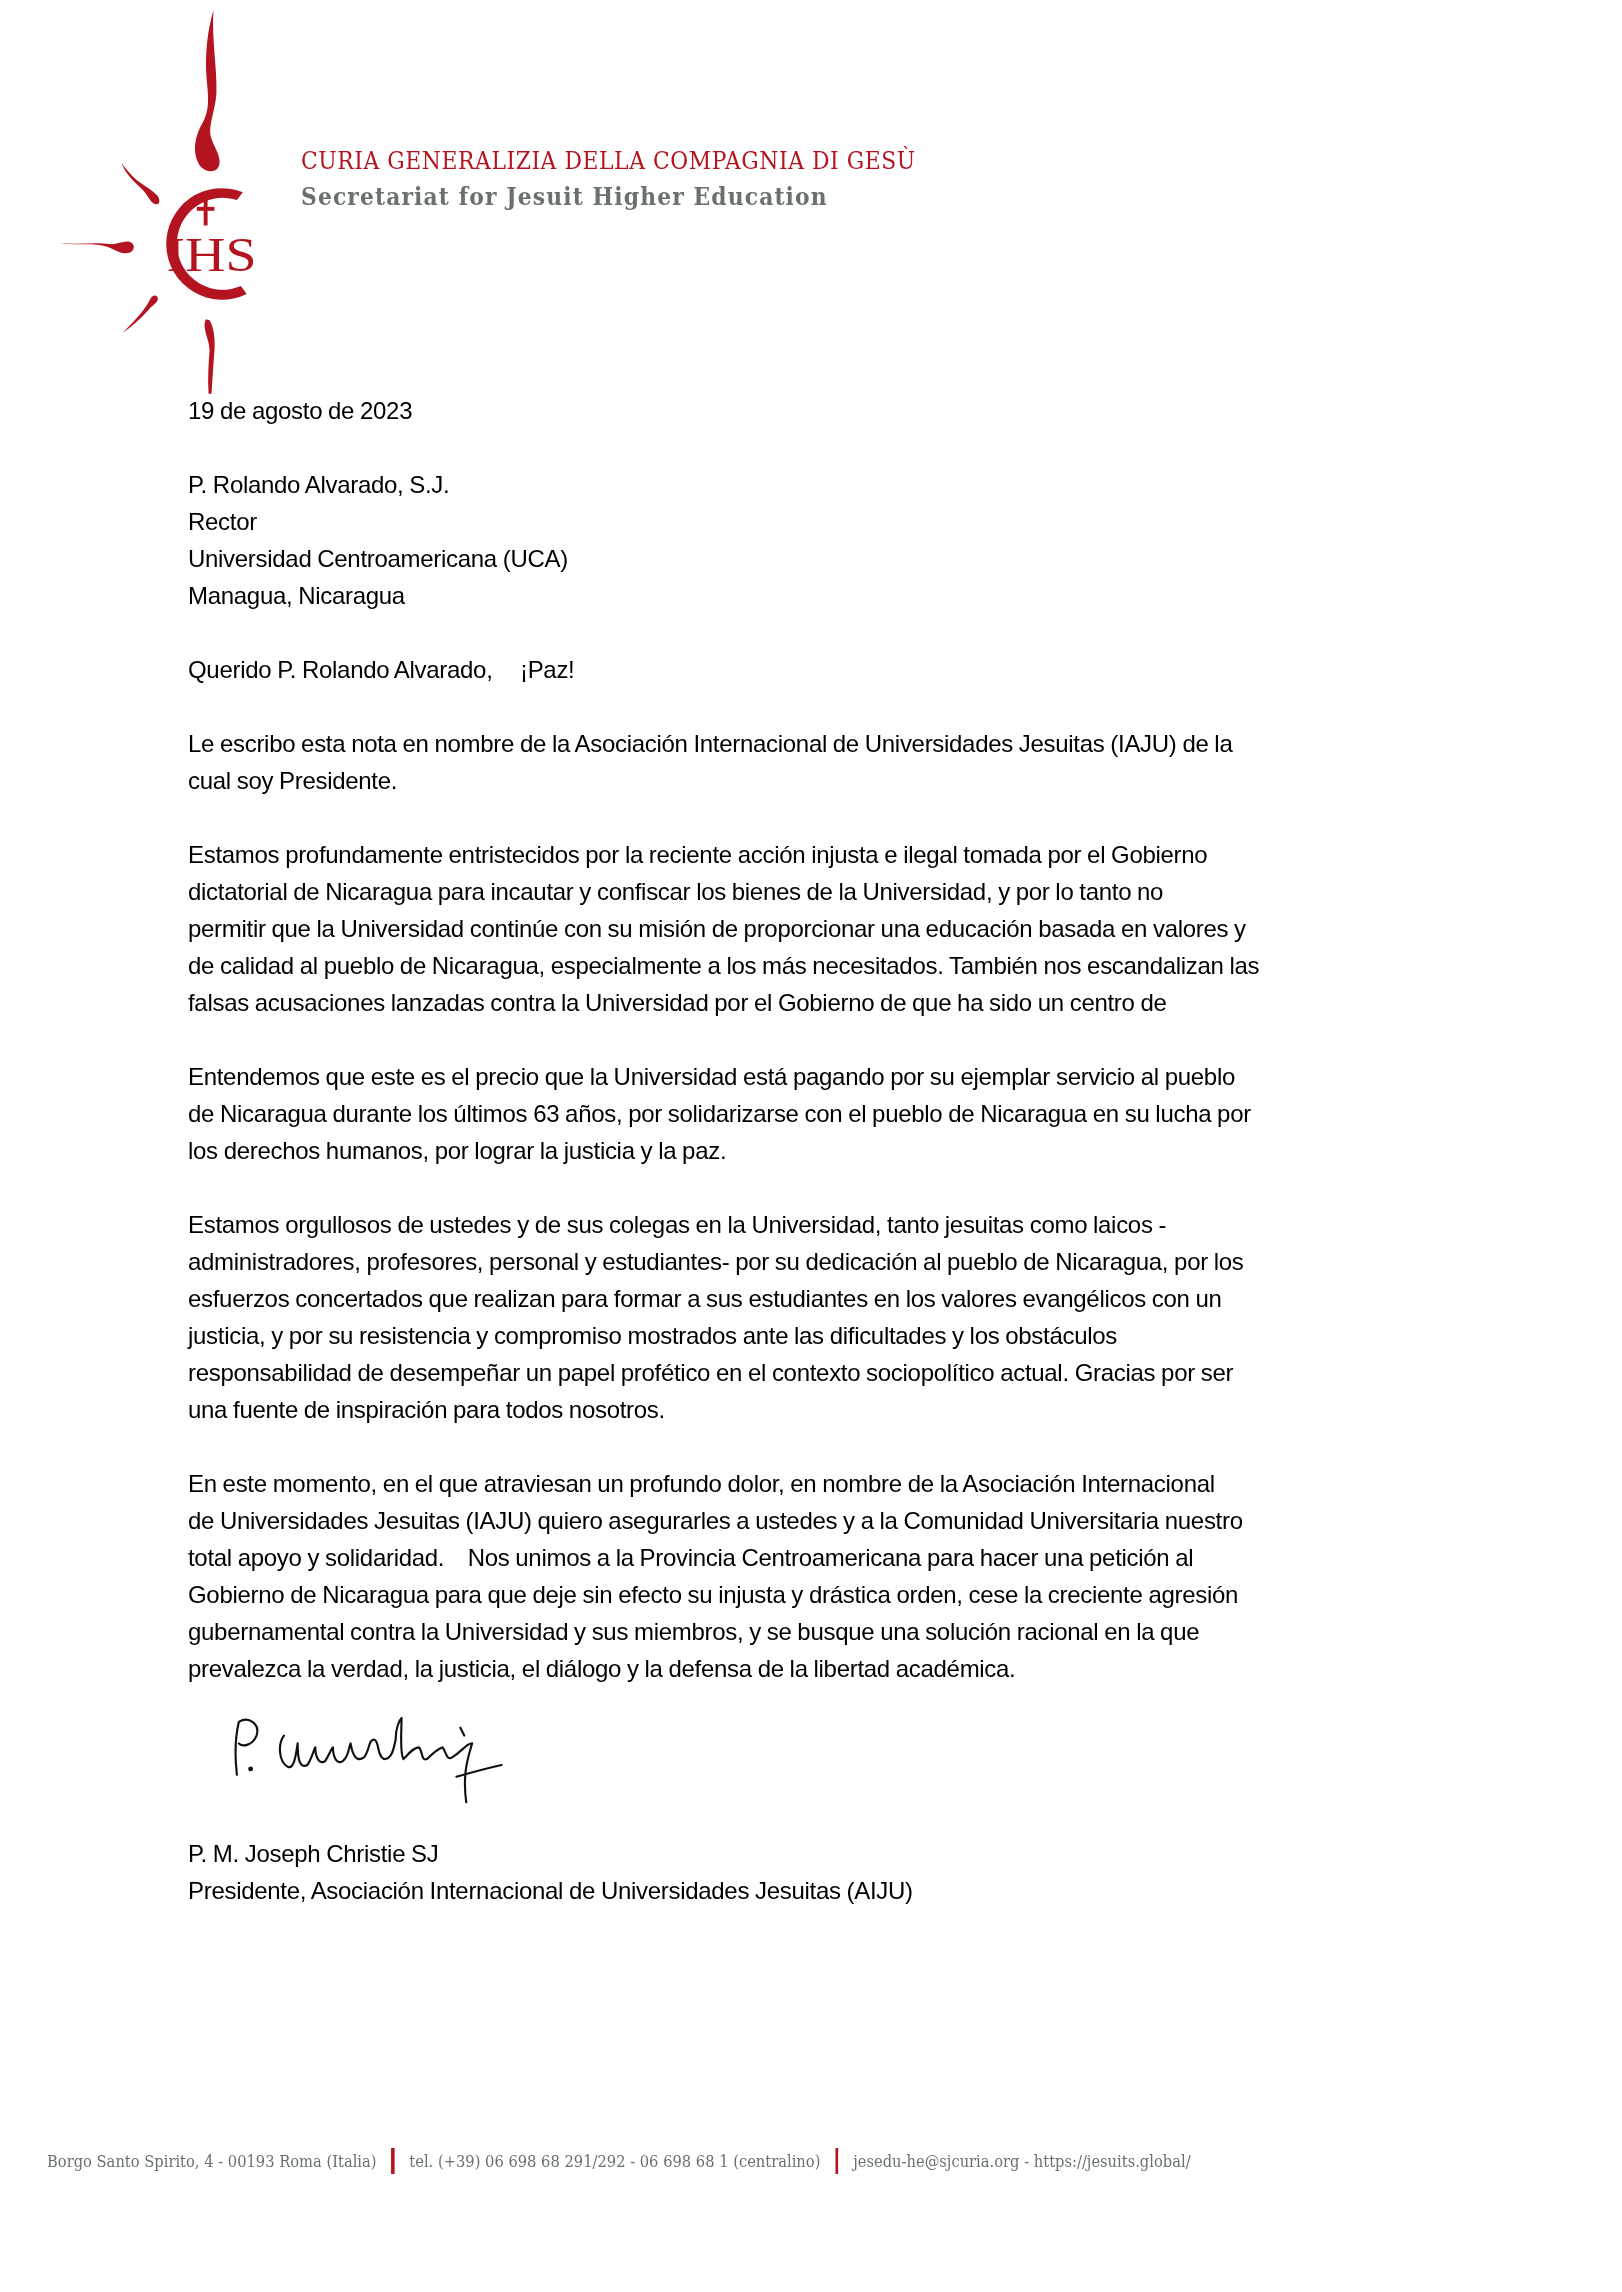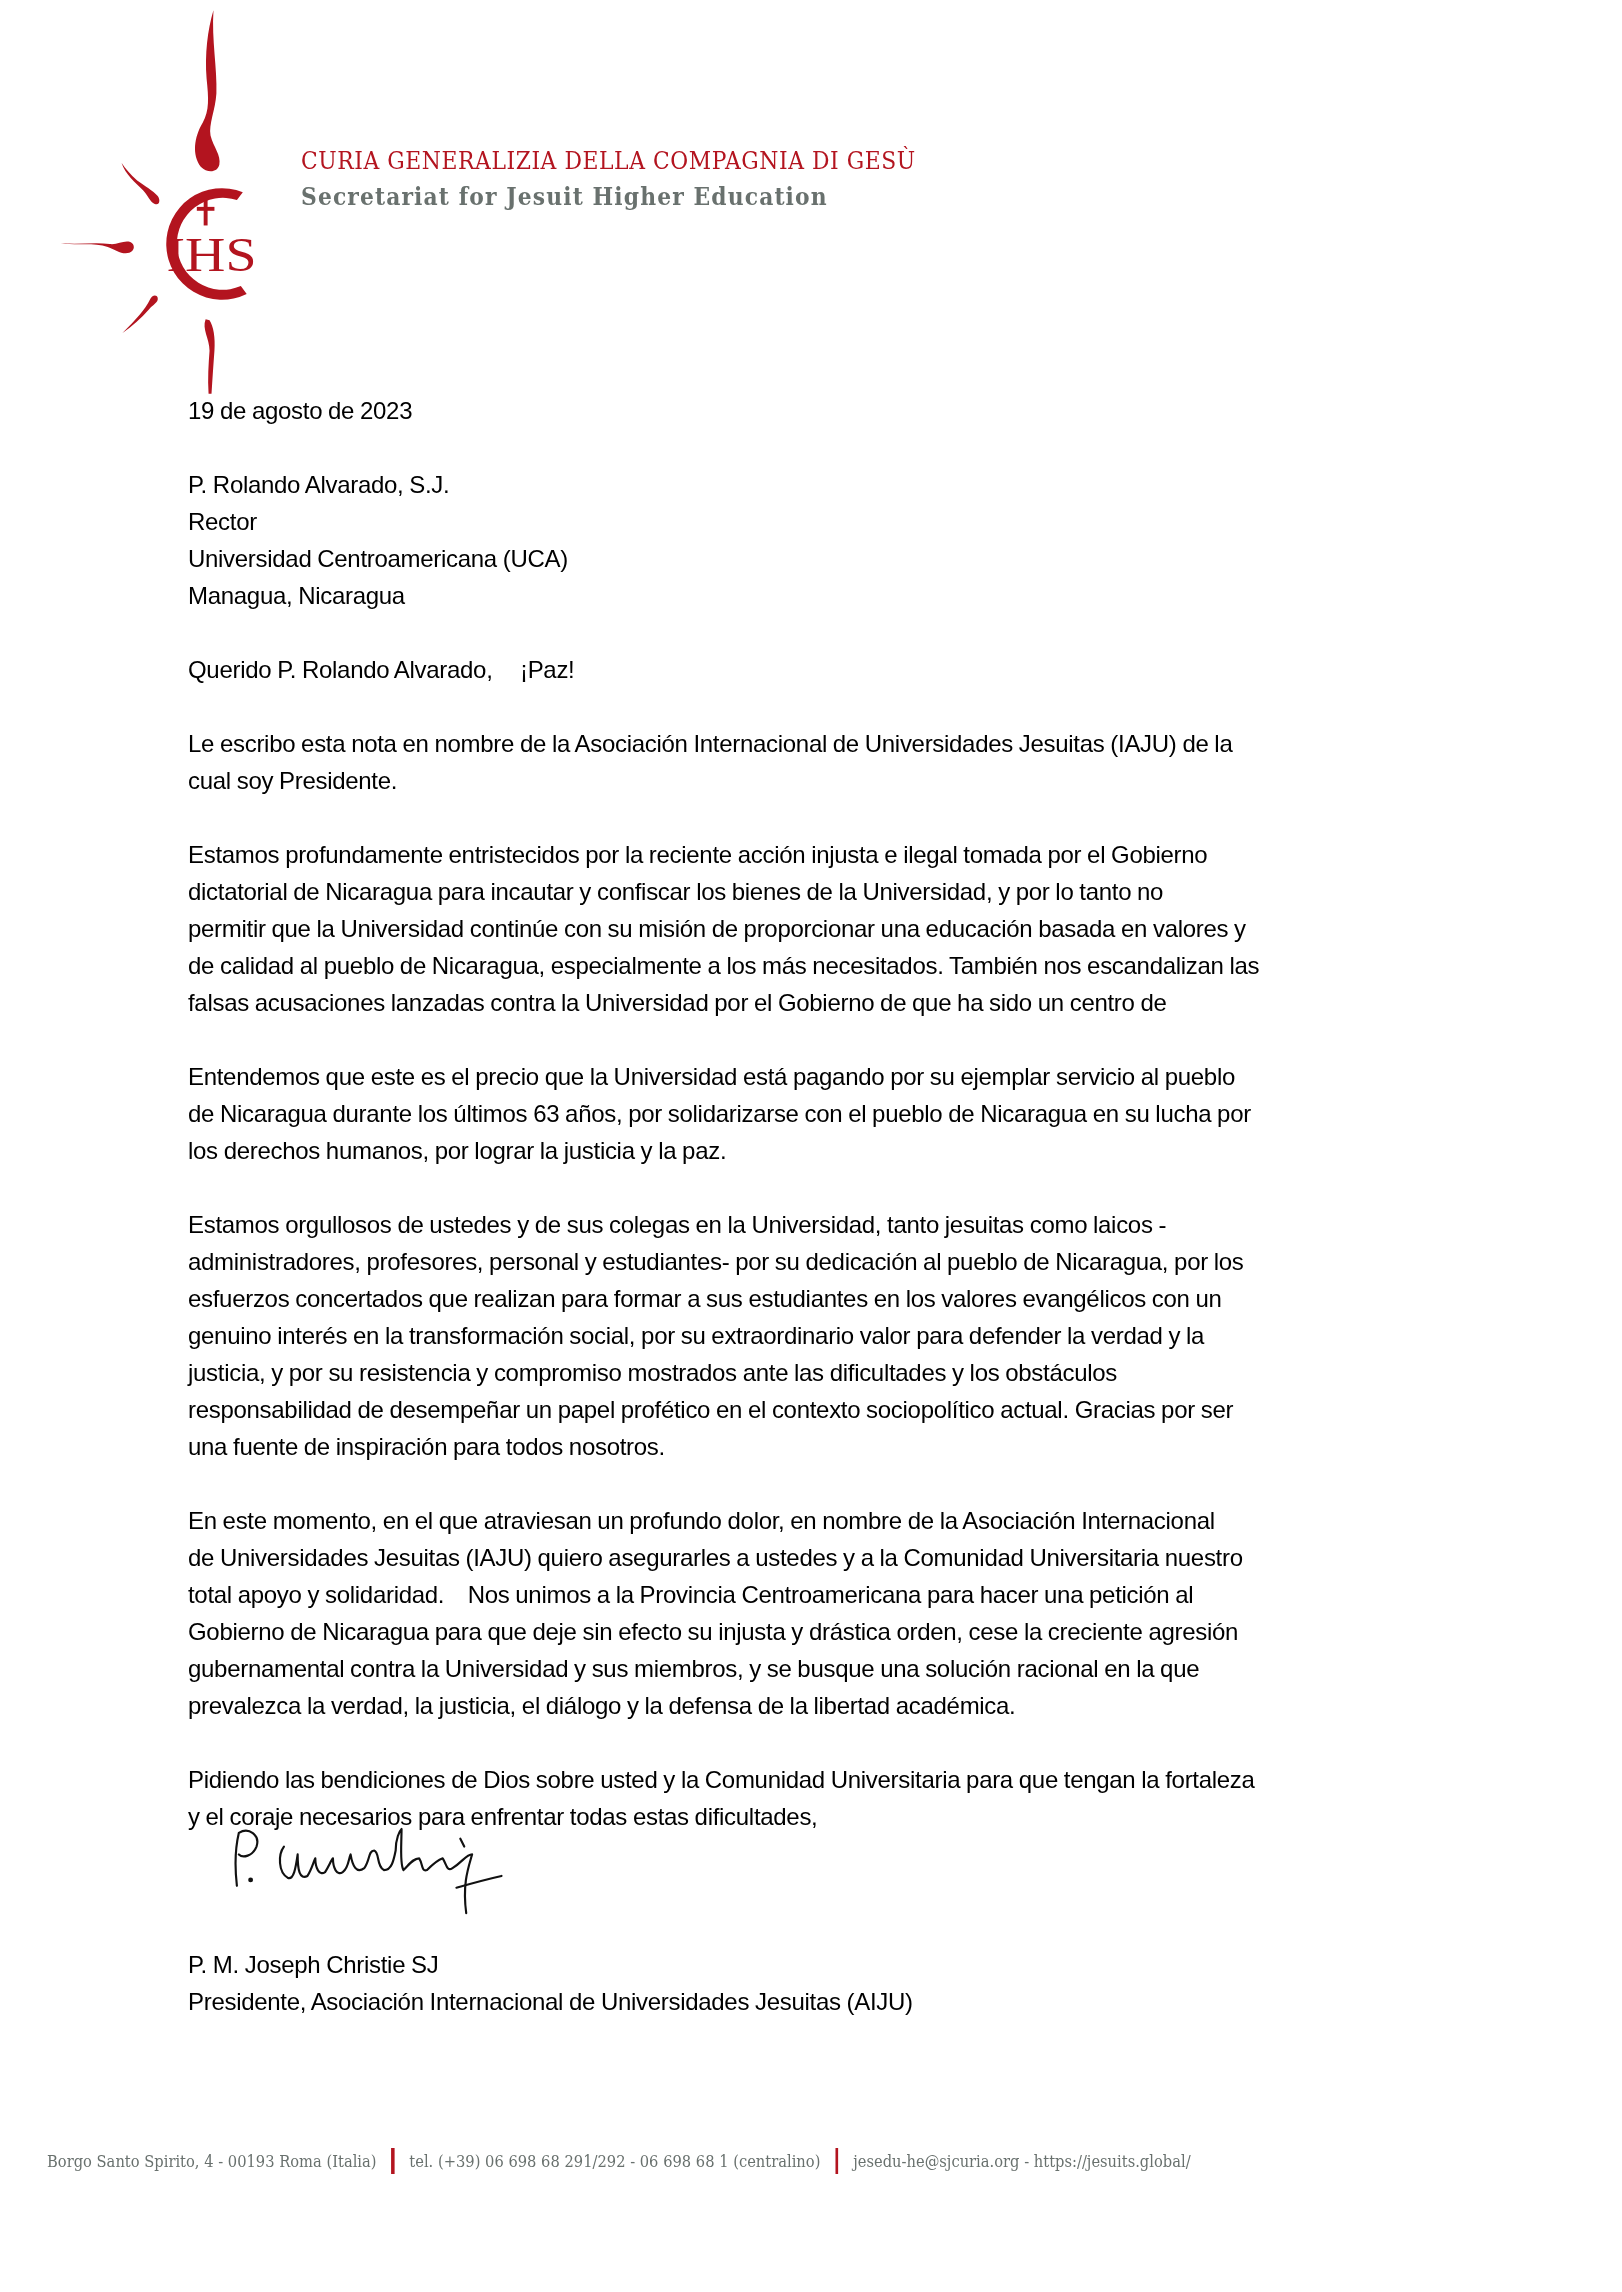--- a/index.html
+++ b/index.html
@@ -96,41 +96,36 @@
     <div class="line">Entendemos que este es el precio que la Universidad está pagando por su ejemplar servicio al pueblo</div>
     <div class="line">de Nicaragua durante los últimos 63 años, por solidarizarse con el pueblo de Nicaragua en su lucha por</div>
     <div class="line">los derechos humanos, por lograr la justicia y la paz.</div>
   </div>
   <div class="blank"></div>
 
   <div>
     <div class="line">Estamos orgullosos de ustedes y de sus colegas en la Universidad, tanto jesuitas como laicos -</div>
     <div class="line">administradores, profesores, personal y estudiantes- por su dedicación al pueblo de Nicaragua, por los</div>
     <div class="line">esfuerzos concertados que realizan para formar a sus estudiantes en los valores evangélicos con un</div>
-    <div class="line">genuino interés en la transformación social, por su extraordinario valor para defender la verdad y la</div>
     <div class="line">justicia, y por su resistencia y compromiso mostrados ante las dificultades y los obstáculos</div>
     <div class="line">responsabilidad de desempeñar un papel profético en el contexto sociopolítico actual.  Gracias por ser</div>
     <div class="line">una fuente de inspiración para todos nosotros.</div>
   </div>
   <div class="blank"></div>
 
   <div>
     <div class="line">En este momento, en el que atraviesan un profundo dolor, en nombre de la Asociación Internacional</div>
     <div class="line">de Universidades Jesuitas (IAJU) quiero asegurarles a ustedes y a la Comunidad Universitaria nuestro</div>
     <div class="line" style="white-space:pre">total apoyo y solidaridad.    Nos unimos a la Provincia Centroamericana para hacer una petición al</div>
     <div class="line">Gobierno de Nicaragua para que deje sin efecto su injusta y drástica orden, cese la creciente agresión</div>
     <div class="line">gubernamental contra la Universidad y sus miembros, y se busque una solución racional en la que</div>
     <div class="line">prevalezca la verdad, la justicia, el diálogo y la defensa de la libertad académica.</div>
   </div>
   <div class="blank"></div>
 
-  <div>
-    <div class="line">Pidiendo las bendiciones de Dios sobre usted y la Comunidad Universitaria para que tengan la fortaleza</div>
-    <div class="line">y el coraje necesarios para enfrentar todas estas dificultades,</div>
-  </div>
 
   <div class="gap-sig">
     <svg class="signature" viewBox="0 0 310 100" xmlns="http://www.w3.org/2000/svg">
       <g fill="none" stroke="#111" stroke-width="2.2" stroke-linecap="round" stroke-linejoin="round">
         <path d="M10 62 C8 45 8 25 12 8 C22 2 34 10 30 22 C26 32 16 34 12 30"></path>
         <circle cx="24" cy="56" r="1.4" fill="#111"></circle>
         <path d="M58 22 C52 30 52 48 62 54 C68 56 70 44 72 30 C72 46 74 56 82 52 C86 46 88 38 90 34 C90 44 94 52 100 48 C104 42 106 36 108 34 C108 44 112 52 118 48 C124 44 124 34 126 30 C128 42 132 50 140 44 C146 36 144 26 150 26 C156 28 152 42 160 46 C168 46 170 36 172 26 C172 14 176 6 178 4 C178 20 176 40 180 46 C186 40 190 34 196 34 C200 40 198 48 204 46 C210 40 214 36 220 34 C224 40 224 48 230 44 C240 38 244 30 250 30 C246 44 240 60 244 90"></path>
         <path d="M234 64 C248 60 262 56 280 52"></path>
         <path d="M238 14 L242 22"></path>
       </g>

